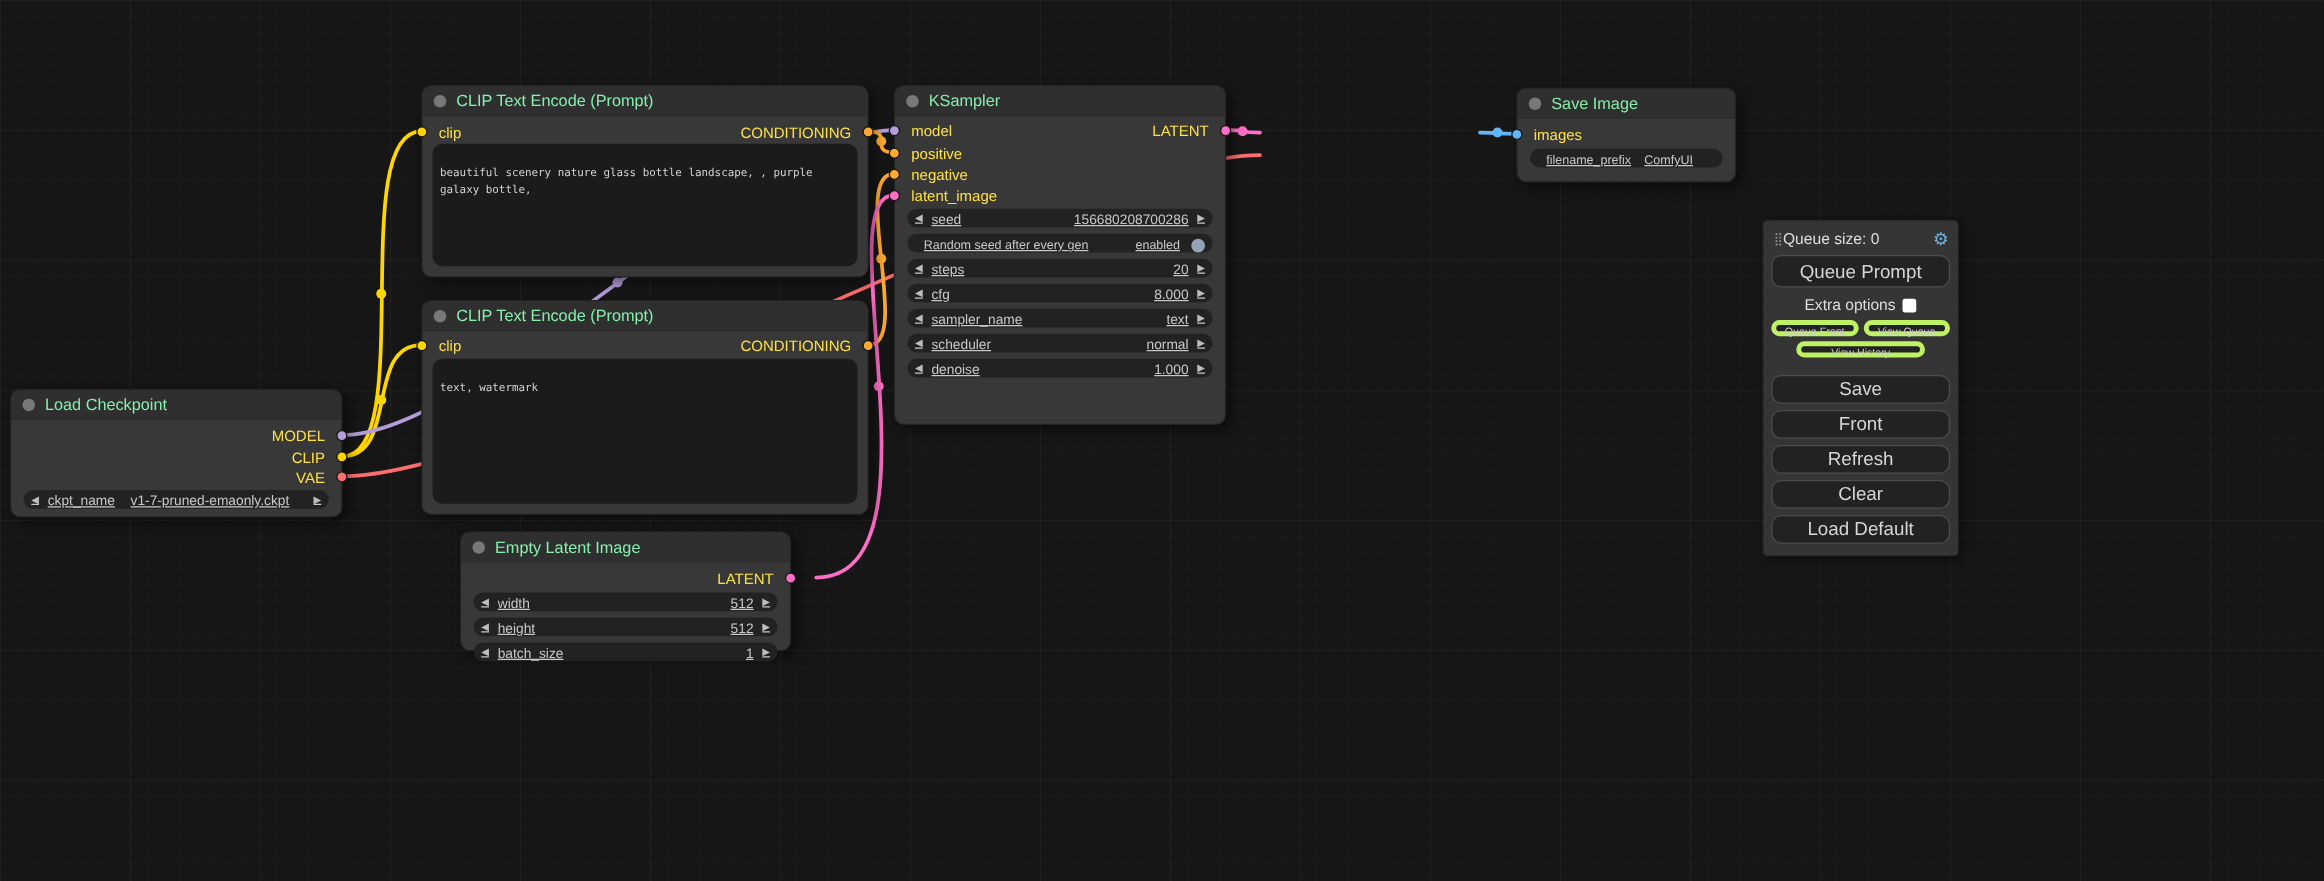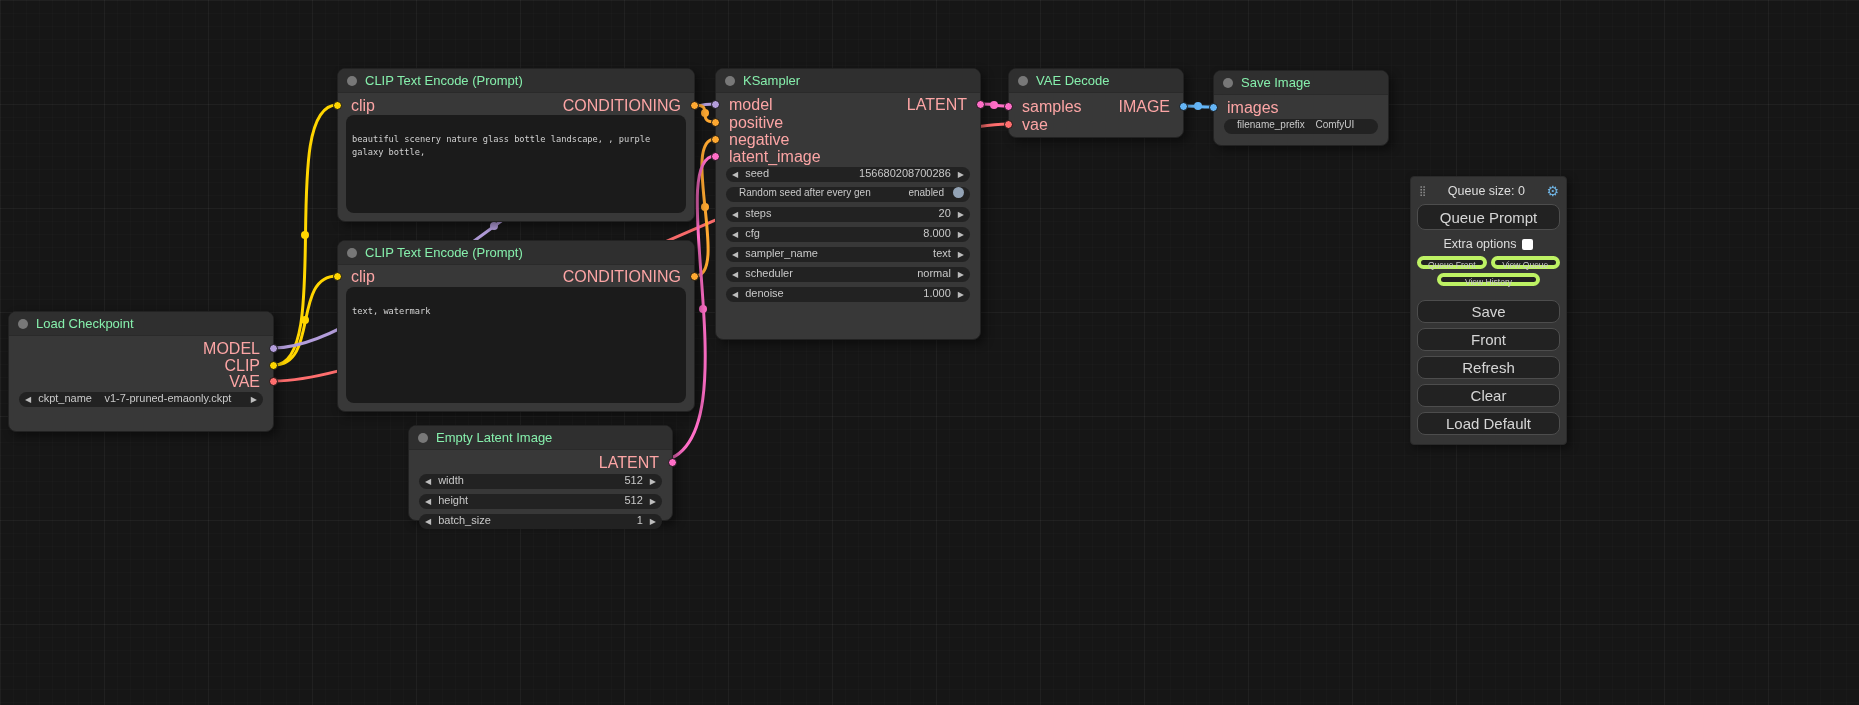--- a/index.html
+++ b/index.html
@@ -24,32 +24,32 @@
     box-shadow:4px 4px 10px rgba(0,0,0,.45);
     color:#c9c9c9;
   }
   .ntitle {
     position:relative; height:24px; line-height:24px;
     background:#2f2f2f; border-radius:7px 7px 0 0;
     font-size:13px; color:#86efac; padding-left:27px;
     border-bottom:1px solid #2a2a2a;
   }
   .ndot { position:absolute; left:9px; top:7px; width:10px; height:10px; border-radius:50%; background:#787878; }
-  .prow { position:absolute; height:14px; line-height:14px; font-size:16px; color:#fca5a5; }
+  .prow { position:absolute; height:14px; line-height:14px; font-size:12px; color:#fde047; }
   .prow.in  { left:0; padding-left:13px; }
   .prow.out { right:0; padding-right:13px; }
   .pdot { position:absolute; top:2px; width:9px; height:9px; border-radius:50%; border:1px solid #141414; }
   .prow.in  .pdot { left:-5px; }
   .prow.out .pdot { right:-5px; }
 
   .widget {
     position:absolute; left:10px; right:10px; height:15px;
     background:#222; border-radius:8px;
-    display:flex; align-items:flex-start; padding:0 6px;
-    font-size:11px; color:#c9c9c9; cursor:pointer;
+    display:flex; align-items:flex-end; padding:0 6px;
+    font-size:11px; color:#c9c9c9; cursor:pointer;text-decoration:underline;
   }
   .widget .arr { font-size:8px; color:#bdbdbd; line-height:15px; }
   .widget .wl { margin-left:7px; white-space:nowrap; }
   .widget .wv { margin-right:7px; white-space:nowrap; }
   .widget .grow { flex:1; }
   .widget .center { text-align:center; }
   .widget.small { font-size:10px; }
   .knob { width:11px; height:11px; border-radius:50%; background:#93a3b5; margin-left:2px; flex:none; }
 
   .ntext {
@@ -59,21 +59,21 @@
     color:#d2d2d2; white-space:pre-wrap; overflow:hidden; cursor:text;
   }
 
   .menu {
     position:absolute; left:1410px; top:176px; width:157px; z-index:5;
     background:#353535; border:1px solid #2a2a2a; border-radius:4px;
     padding:4px 6px 9px; box-shadow:3px 3px 9px rgba(0,0,0,.45);
   }
   .menu-header { display:flex; align-items:center; height:19px; color:#dedede; font-size:12.5px; }
   .drag { color:#8f8f8f; font-size:10px; margin-left:2px; cursor:grab; }
-  .qsize { flex:1; text-align:center; }
+  .qsize { flex:1; }
   .gear { color:#6fb3e2; font-size:14px; margin-right:1px; cursor:pointer; }
   button { font-family:inherit; cursor:pointer; }
   .btn {
     display:block; width:100%; background:#222; color:#d6d6d6;
     border:1px solid #4d4d4d; border-radius:8px; text-align:center;
   }
   .qp  { height:26px; font-size:15px; margin-top:4px; }
   .blg { height:23px; font-size:15px; margin-top:5px; }
   .save-gap { margin-top:14px; }
   .extra { display:flex; align-items:center; justify-content:center; gap:6px; color:#dedede; font-size:12.5px; margin-top:7px; }
@@ -105,21 +105,21 @@
     <circle cx="305" cy="320" r="4" style="fill: rgb(255, 213, 0);"></circle>
     <circle cx="494" cy="226" r="4" style="fill: rgb(179, 157, 219);"></circle>
     <circle cx="641" cy="252" r="4" style="fill: rgb(255, 110, 110);"></circle>
     <circle cx="705" cy="113" r="4" style="fill: rgb(255, 169, 49);"></circle>
     <circle cx="705" cy="207" r="4" style="fill: rgb(255, 169, 49);"></circle>
     <circle cx="703" cy="309" r="4" style="fill: rgb(255, 110, 199);"></circle>
     <circle cx="994" cy="105" r="4" style="fill: rgb(255, 110, 199);"></circle>
     <circle cx="1198" cy="106" r="4" style="fill: rgb(100, 181, 246);"></circle>
   </svg>
 
-  <div class="node" style="left:8px;top:311px;width:266px;height:121px">
+  <div class="node" style="left:8px;top:311px;width:266px;height:103px">
     <div class="ntitle">
       <span class="ndot"></span>
       <span>Load Checkpoint</span>
     </div>
     <div class="prow out" style="top:30px">
       <span>MODEL</span>
       <span class="pdot" style="background: rgb(179, 157, 219);"></span>
     </div>
     <div class="prow out" style="top:47px">
       <span>CLIP</span>
@@ -162,21 +162,21 @@
       <span class="pdot" style="background: rgb(255, 213, 0);"></span>
       <span>clip</span>
     </div>
     <div class="prow out" style="top:29px">
       <span>CONDITIONING</span>
       <span class="pdot" style="background: rgb(255, 169, 49);"></span>
     </div>
     <div class="ntext">text, watermark</div>
   </div>
 
-  <div class="node" style="left:408px;top:425px;width:265px;height:96px">
+  <div class="node" style="left:368px;top:425px;width:265px;height:96px">
     <div class="ntitle">
       <span class="ndot"></span>
       <span>Empty Latent Image</span>
     </div>
     <div class="prow out" style="top:30px">
       <span>LATENT</span>
       <span class="pdot" style="background: rgb(255, 110, 199);"></span>
     </div>
     <div class="widget" style="top:48px">
       <span class="arr">◀</span>
@@ -260,38 +260,20 @@
       <span class="arr">▶</span>
     </div>
     <div class="widget" style="top:218px">
       <span class="arr">◀</span>
       <span class="wl grow">denoise</span>
       <span class="wv">1.000</span>
       <span class="arr">▶</span>
     </div>
   </div>
 
-  <div class="node" style="left:1008px;top:68px;width:176px;height:70px">
-    <div class="ntitle">
-      <span class="ndot"></span>
-      <span>VAE Decode</span>
-    </div>
-    <div class="prow in" style="top:31px">
-      <span class="pdot" style="background: rgb(255, 110, 199);"></span>
-      <span>samples</span>
-    </div>
-    <div class="prow in" style="top:49px">
-      <span class="pdot" style="background: rgb(255, 110, 110);"></span>
-      <span>vae</span>
-    </div>
-    <div class="prow out" style="top:31px">
-      <span>IMAGE</span>
-      <span class="pdot" style="background: rgb(100, 181, 246);"></span>
-    </div>
-  </div>
 
   <div class="node" style="left:1213px;top:70px;width:176px;height:76px">
     <div class="ntitle">
       <span class="ndot"></span>
       <span>Save Image</span>
     </div>
     <div class="prow in" style="top:30px">
       <span class="pdot" style="background: rgb(100, 181, 246);"></span>
       <span>images</span>
     </div>

